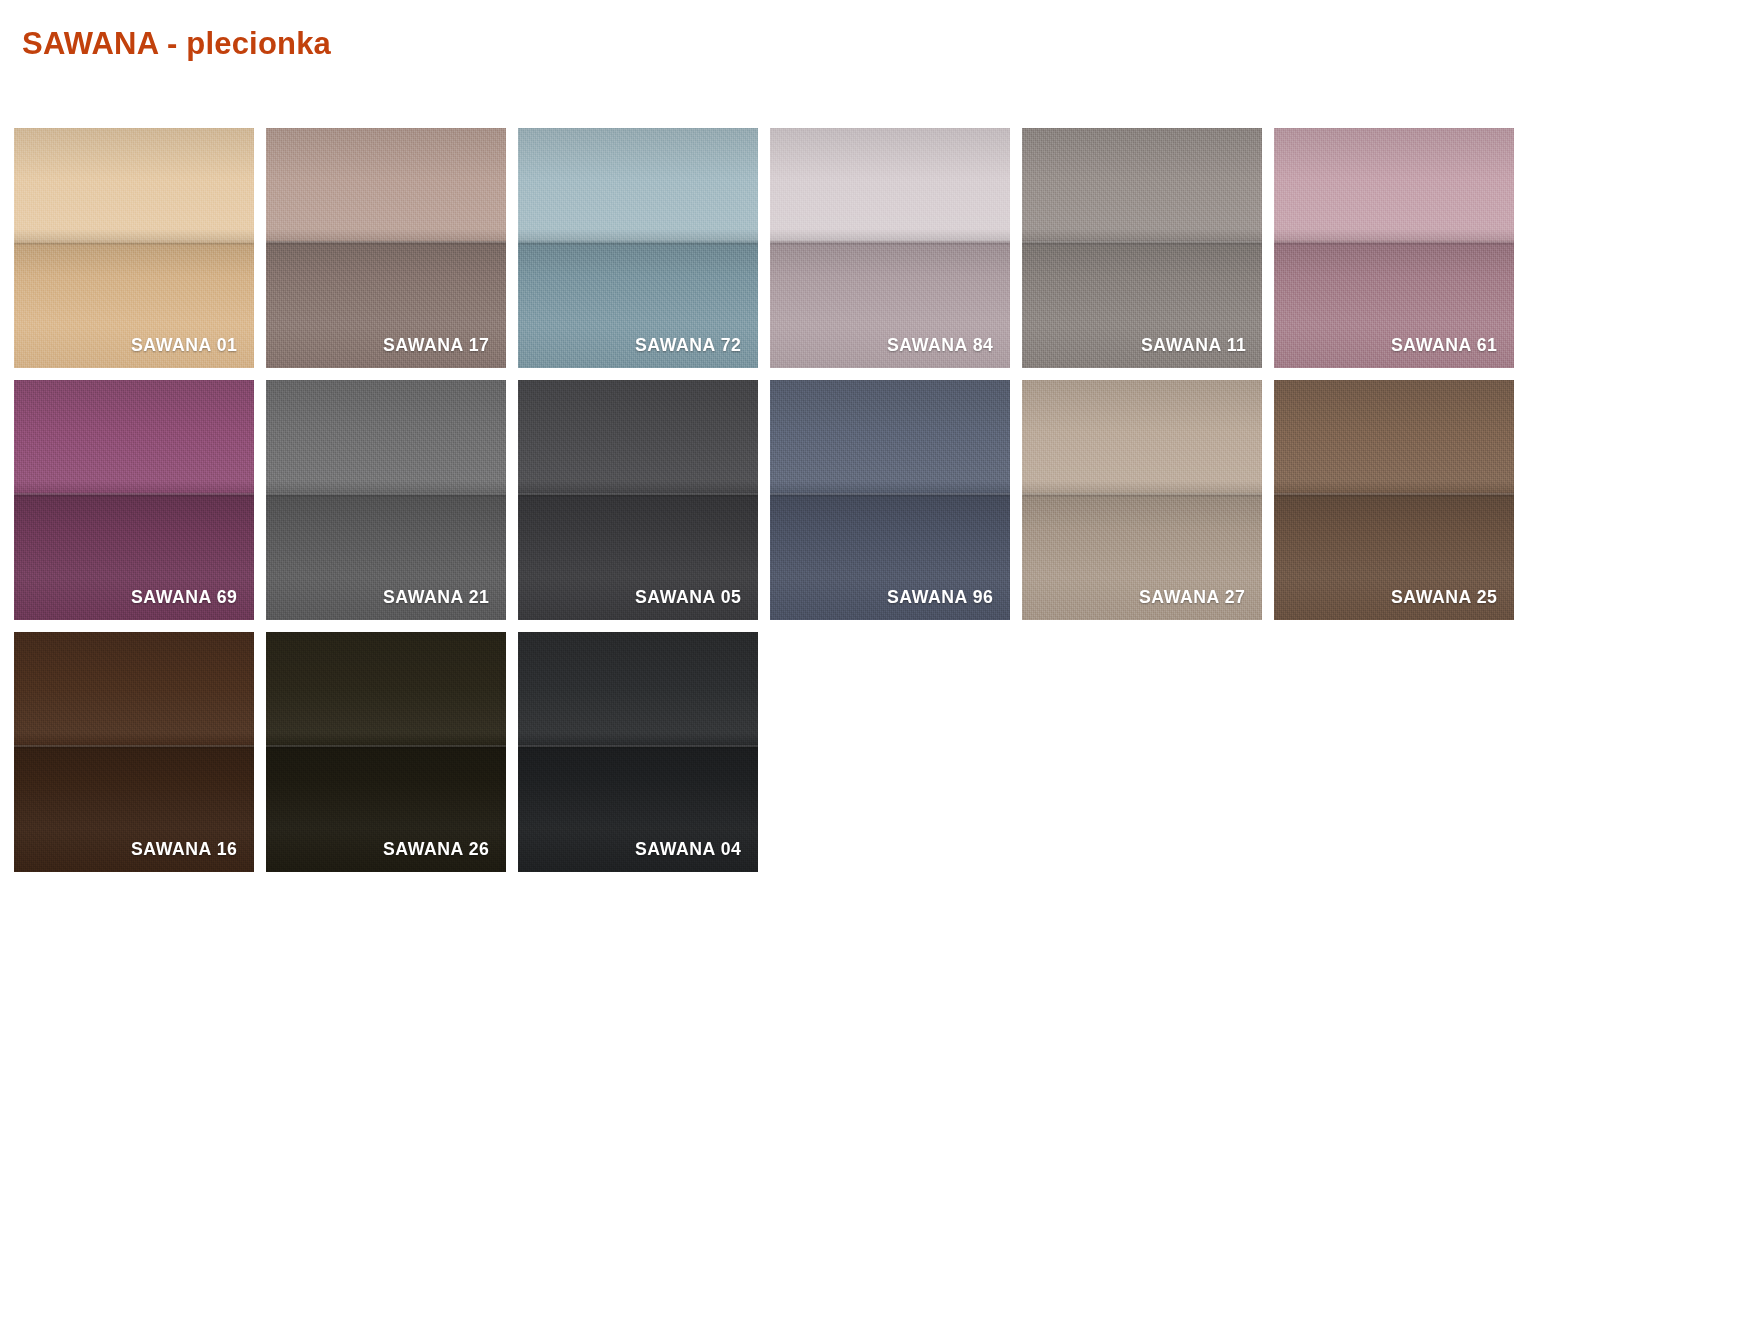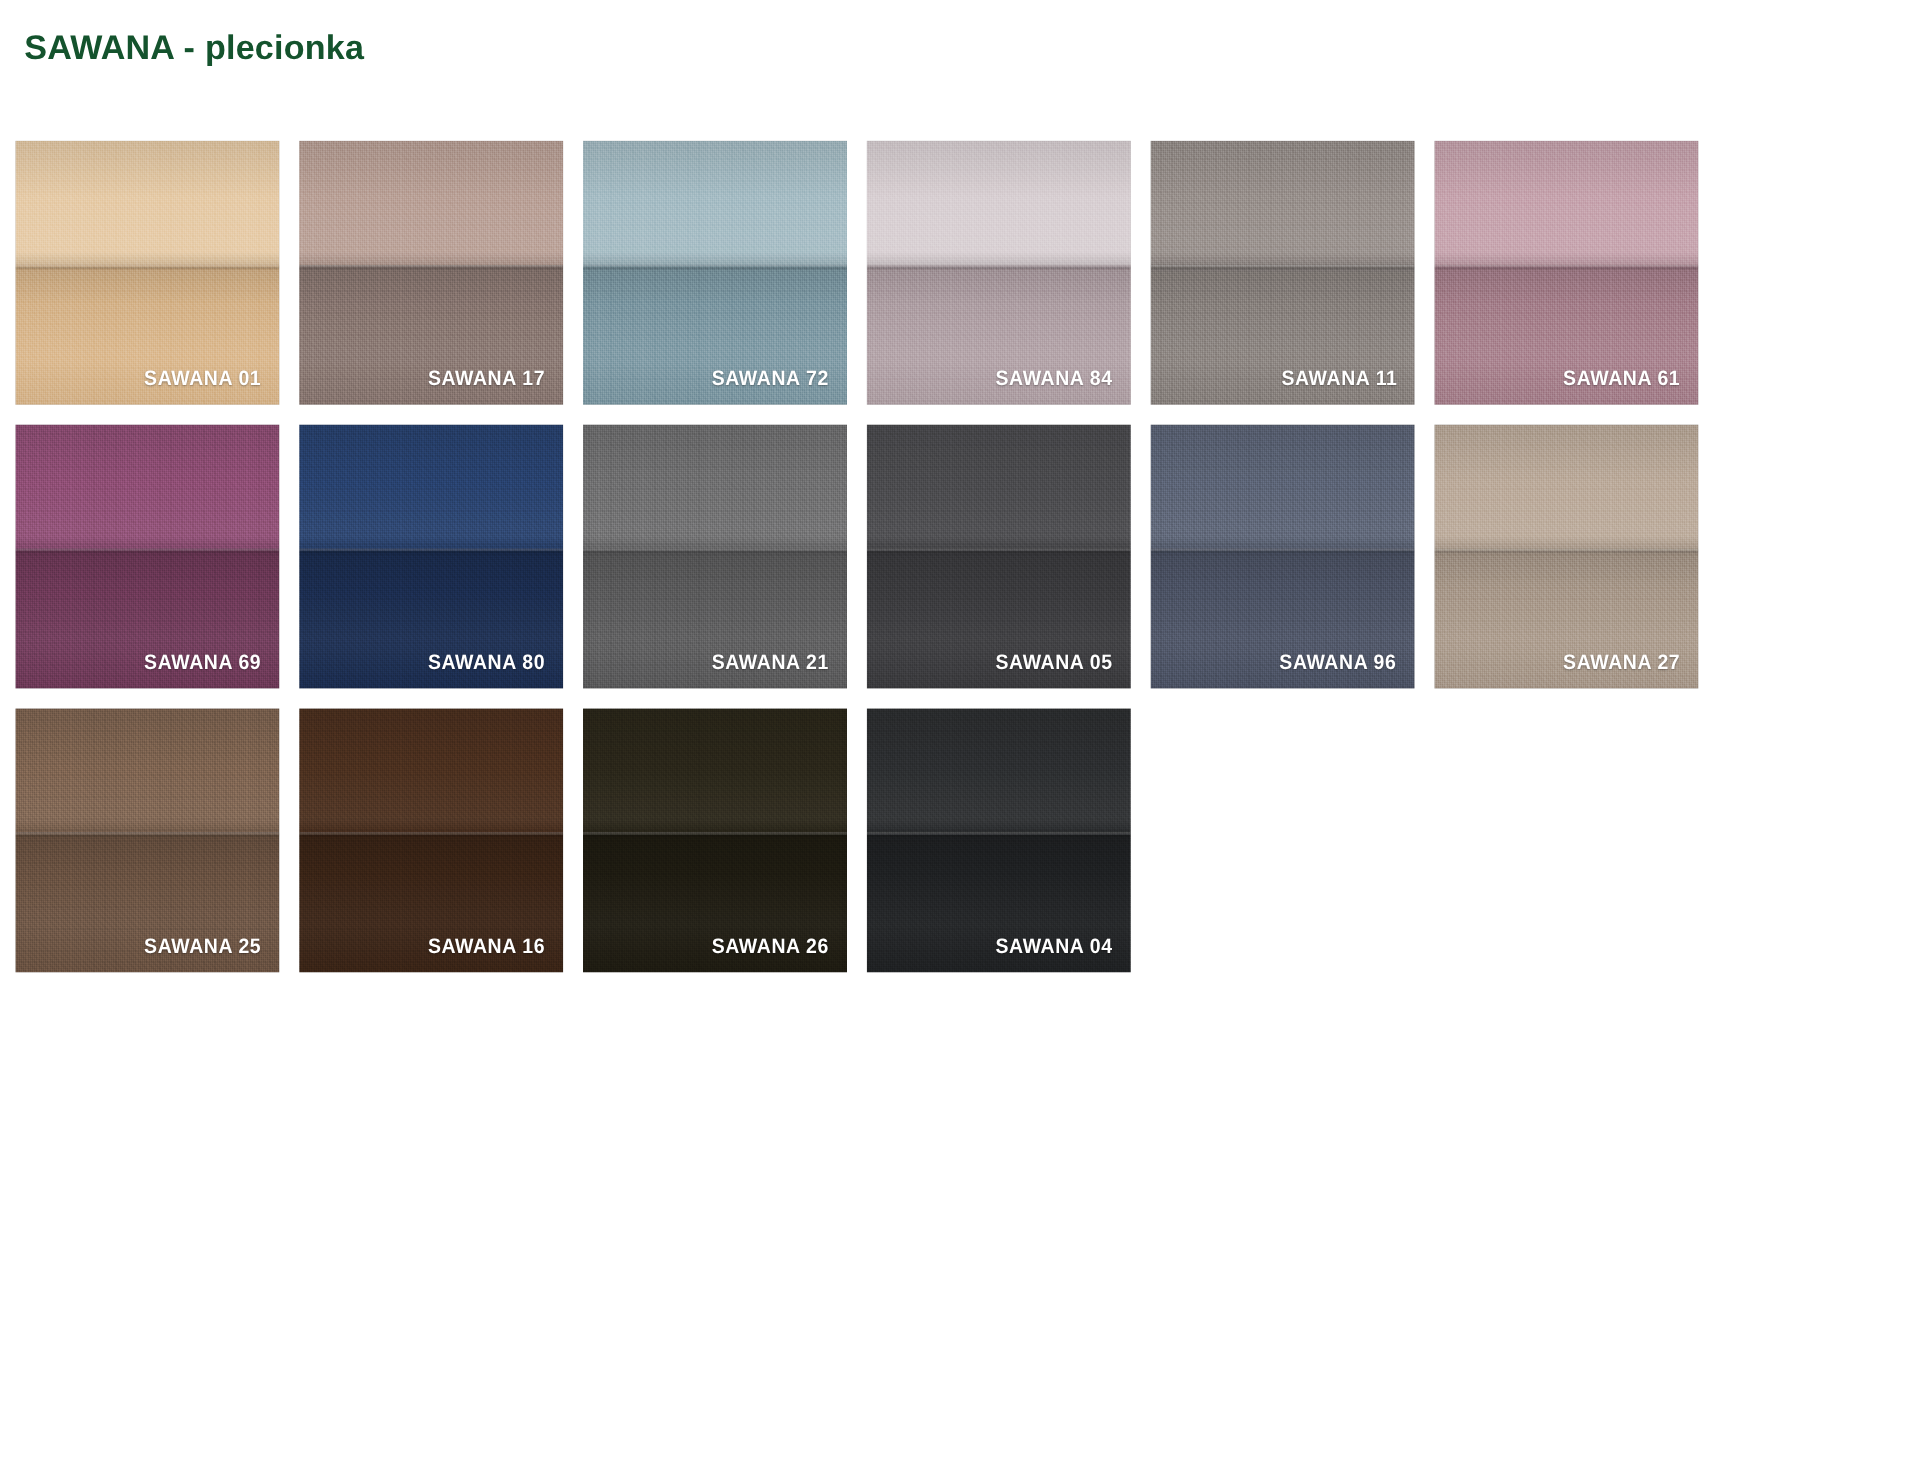--- a/index.html
+++ b/index.html
@@ -20,34 +20,35 @@
   }
 
   
   #catalog-title {
     position: absolute;
     left: 22px;
     top: 26px;
     font-size: 31px;
     font-weight: 700;
     letter-spacing: 0.2px;
-    color: #14532d;
+    color: #c2410c;
     white-space: nowrap;
   }
 
   
   #swatch-grid {
     position: absolute;
     left: 14px;
     top: 128px;
     width: 1712px;
     display: grid;
     grid-template-columns: repeat(6, 240px);
     column-gap: 18px;
     row-gap: 18px;
+    gap: 12px;
   }
 
   .swatch {
     position: relative;
     width: 240px;
     height: 240px;
     overflow: hidden;
     background: #cccccc;
   }
 
@@ -183,28 +184,20 @@
       </div>
       <div class="swatch">
         <div class="swatch-top" style="background: rgb(142, 78, 116);"></div>
         <div class="swatch-bottom" style="background: rgb(111, 58, 89);"></div>
         <div class="fold-line"></div>
         <div class="shade"></div>
         <div class="weave"></div>
         <div class="swatch-label">SAWANA 69</div>
       </div>
       <div class="swatch">
-        <div class="swatch-top" style="background: rgb(40, 65, 109);"></div>
-        <div class="swatch-bottom" style="background: rgb(27, 45, 80);"></div>
-        <div class="fold-line"></div>
-        <div class="shade"></div>
-        <div class="weave"></div>
-        <div class="swatch-label">SAWANA 80</div>
-      </div>
-      <div class="swatch">
         <div class="swatch-top" style="background: rgb(111, 111, 112);"></div>
         <div class="swatch-bottom" style="background: rgb(92, 92, 93);"></div>
         <div class="fold-line"></div>
         <div class="shade"></div>
         <div class="weave"></div>
         <div class="swatch-label">SAWANA 21</div>
       </div>
       <div class="swatch">
         <div class="swatch-top" style="background: rgb(74, 74, 77);"></div>
         <div class="swatch-bottom" style="background: rgb(59, 59, 62);"></div>

